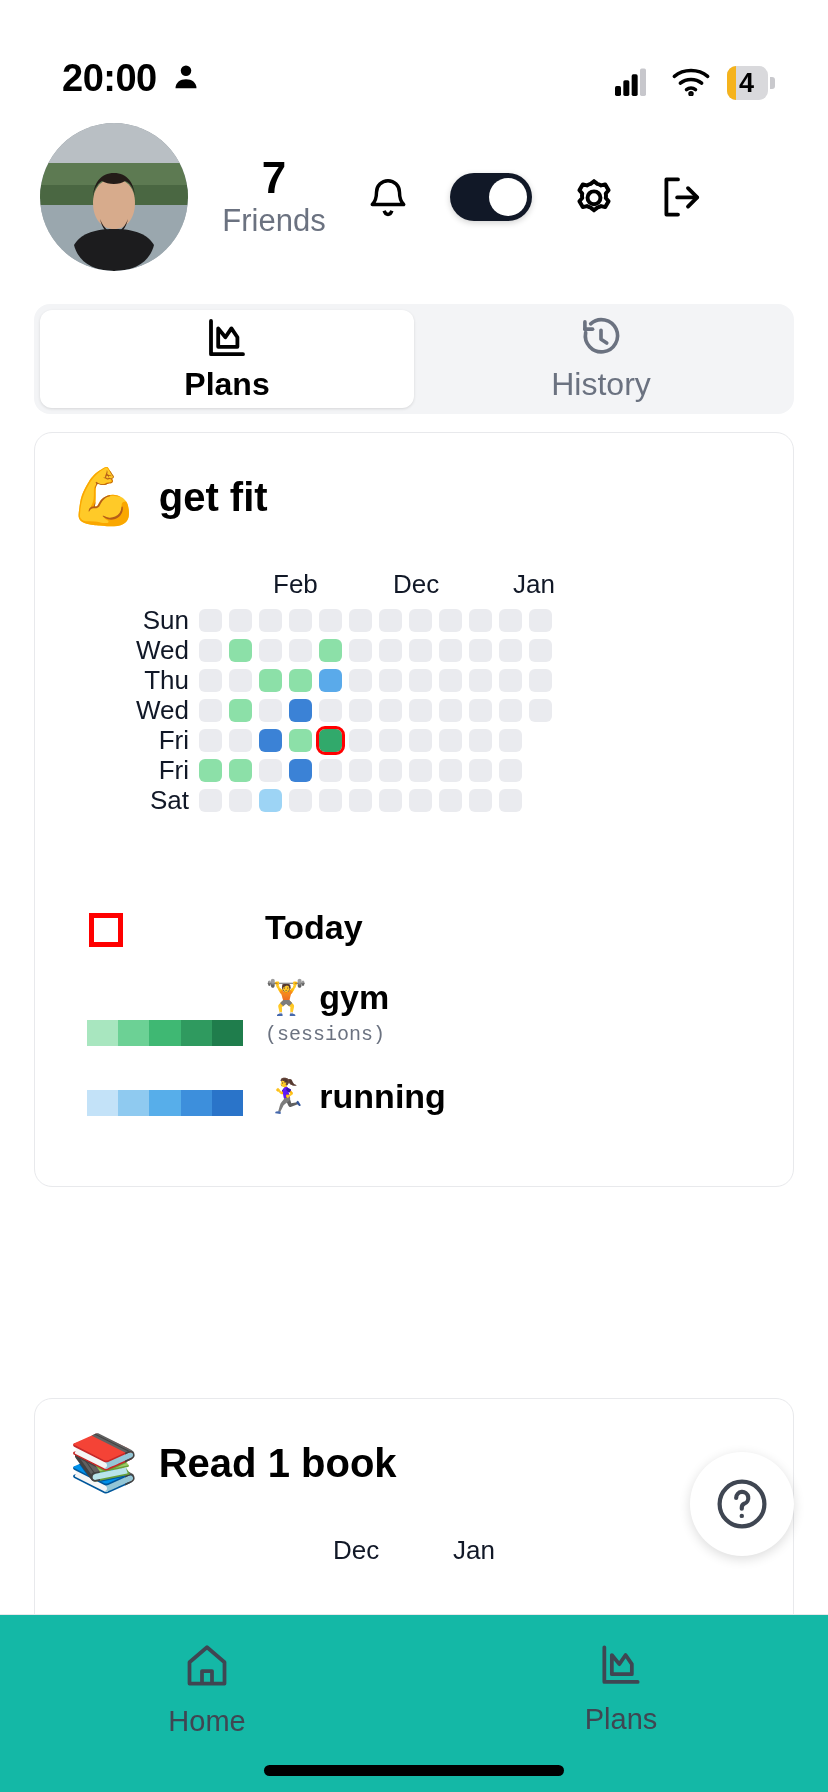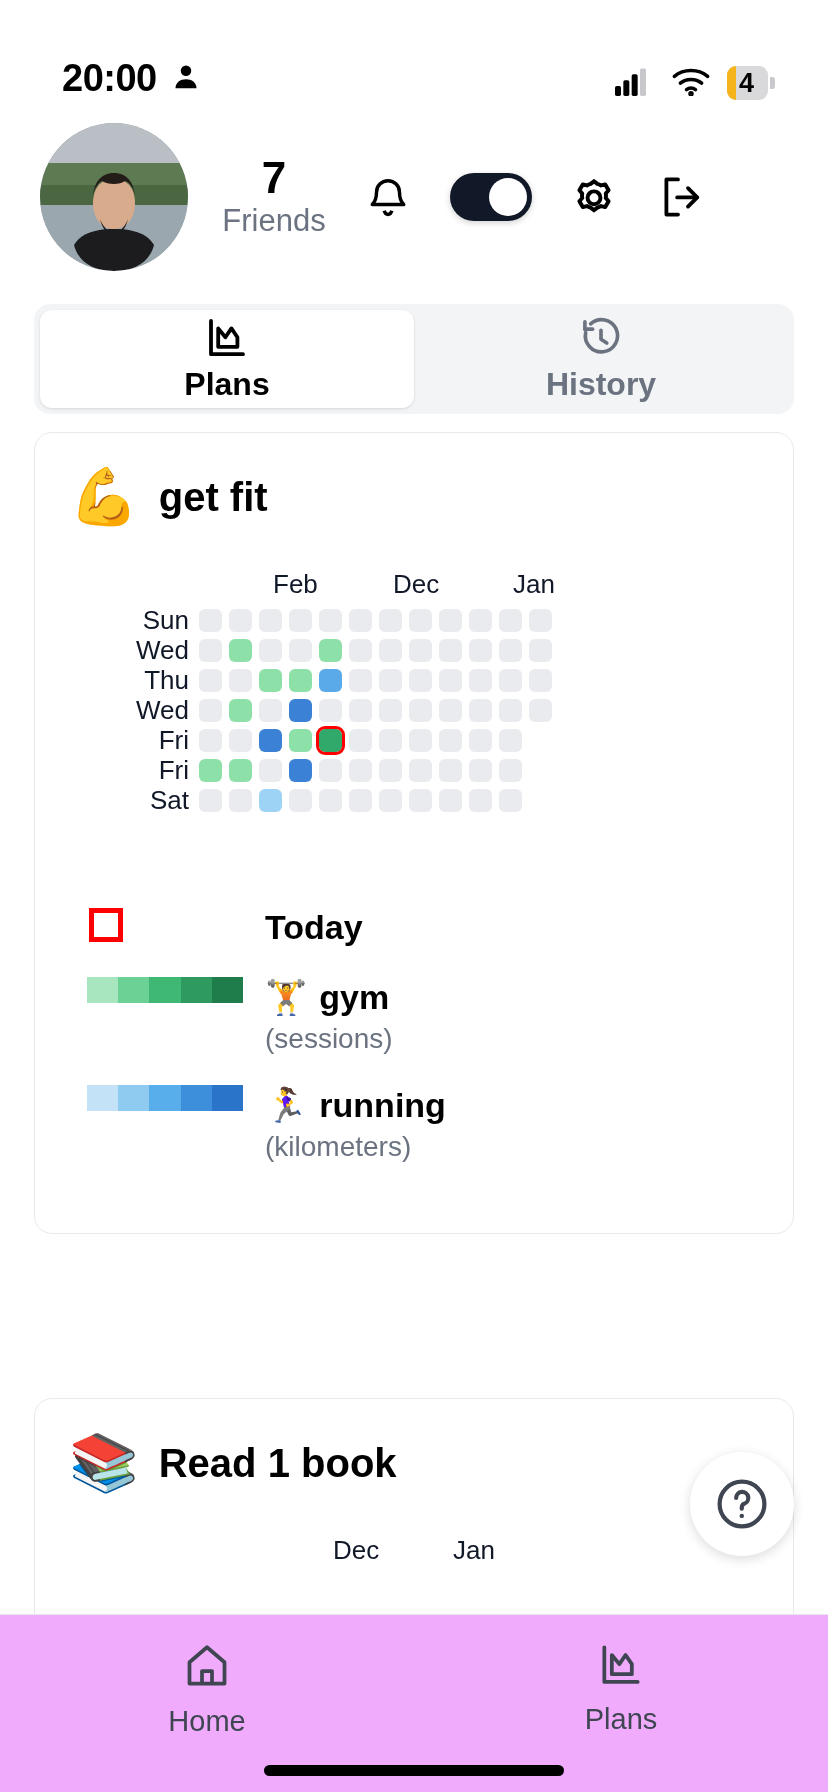--- a/index.html
+++ b/index.html
@@ -59,21 +59,21 @@
   .tabs {
     margin: 24px 34px 0 34px; height:110px; background:#f3f4f6;
     border-radius:16px; display:flex; padding:6px; gap:0;
   }
   .tab {
     flex:1; display:flex; flex-direction:column; align-items:center;
     justify-content:center; gap:2px; border-radius:12px;
   }
   .tab.active { background:#fff; box-shadow:0 1px 3px rgba(0,0,0,.12); }
   .tab-label { font-size:32px; font-weight:700; color:#000; }
-  .tab:not(.active) .tab-label { color:#6b7280; font-weight:700; }
+  .tab:not(.active) .tab-label { color:#6b7280; font-weight:400; }
 
   
   .card {
     margin: 18px 34px 0 34px; background:#fff; border:1px solid #e8e9ec;
     border-radius:18px; padding: 36px 34px 40px 34px;
   }
   .card-title-row { display:flex; align-items:center; gap:20px; }
   .card-emoji { font-size:56px; line-height:1; }
   .card-title { font-size:40px; font-weight:700; color:#000; }
 
@@ -89,41 +89,41 @@
     align-items:flex-end; padding-right:10px;
   }
   .daylabel { height:23px; font-size:26px; color:#111827; line-height:23px; }
   .cells { display:flex; flex-direction:column; gap:7px; }
   .cellrow { display:flex; gap:7px; }
   .cell { width:23px; height:23px; border-radius:6px; background:#eaebef; }
   .cell.today { outline:3px solid #ff0000; outline-offset:0px; }
 
   
   .legend { margin-top: 96px; }
-  .legend-row { display:flex; align-items:flex-start; margin-bottom:30px; }
+  .legend-row { display:flex; align-items:flex-end; margin-bottom:30px; }
   .legend-swatch-col { width:186px; flex:none; display:flex; align-items:center; }
   .today-box { width:34px; height:34px; border:5px solid #ff0000; background:#fff; margin-left:20px;}
   .grad { display:flex; width:156px; height:26px; margin-left:18px; }
   .grad span { flex:1; }
   .legend-text-col { padding-left:10px; }
   .legend-title { font-size:34px; font-weight:700; color:#000; display:flex; align-items:center; gap:12px;}
   .legend-title .em { font-size:34px; }
-  .legend-sub { font-size:28px; color:#6b7280; margin-top:6px; }
+  .legend-sub { font-size:20px; color:#6b7280; margin-top:6px;font-family:Liberation Mono, monospace; }
   .legend-today { font-size:34px; font-weight:700; color:#000; }
 
   
   .fab {
     position:absolute; right:34px; bottom:236px; width:104px; height:104px;
     border-radius:50%; background:#fff; box-shadow:0 3px 12px rgba(0,0,0,.14);
     display:flex; align-items:center; justify-content:center;
   }
 
   
   .bottomnav {
-    position:absolute; left:0; right:0; bottom:0; height:178px; background:#f0abfc;
+    position:absolute; left:0; right:0; bottom:0; height:178px; background:#14b8a6;
     border-top:1px solid #e7e8ea; display:flex; align-items:flex-start;
     padding-top:26px;
   }
   .navitem { flex:1; display:flex; flex-direction:column; align-items:center; gap:10px; }
   .navlabel { font-size:29px; color:#3f4652; }
   .homebar {
     position:absolute; bottom:16px; left:50%; transform:translateX(-50%);
     width:300px; height:11px; border-radius:6px; background:#000;
   }
   .clip { position:absolute; left:0; top:1398px; right:0; bottom:178px; overflow:hidden; }
@@ -400,21 +400,20 @@
               <span style="background: rgb(87, 174, 234);"></span>
               <span style="background: rgb(61, 143, 220);"></span>
               <span style="background: rgb(42, 116, 201);"></span>
             </div>
         </div>
         <div class="legend-text-col">
           <div class="legend-title">
             <span class="em">🏃‍♀️</span>
             <span>running</span>
           </div>
-          <div class="legend-sub">(kilometers)</div>
         </div>
       </div>
     </div>
   </div>
 
   <div class="clip">
     <div class="card" style="margin-top:0;height:260px;">
       <div class="card-title-row">
         <span class="card-emoji">📚</span>
         <span class="card-title">Read 1 book</span>

